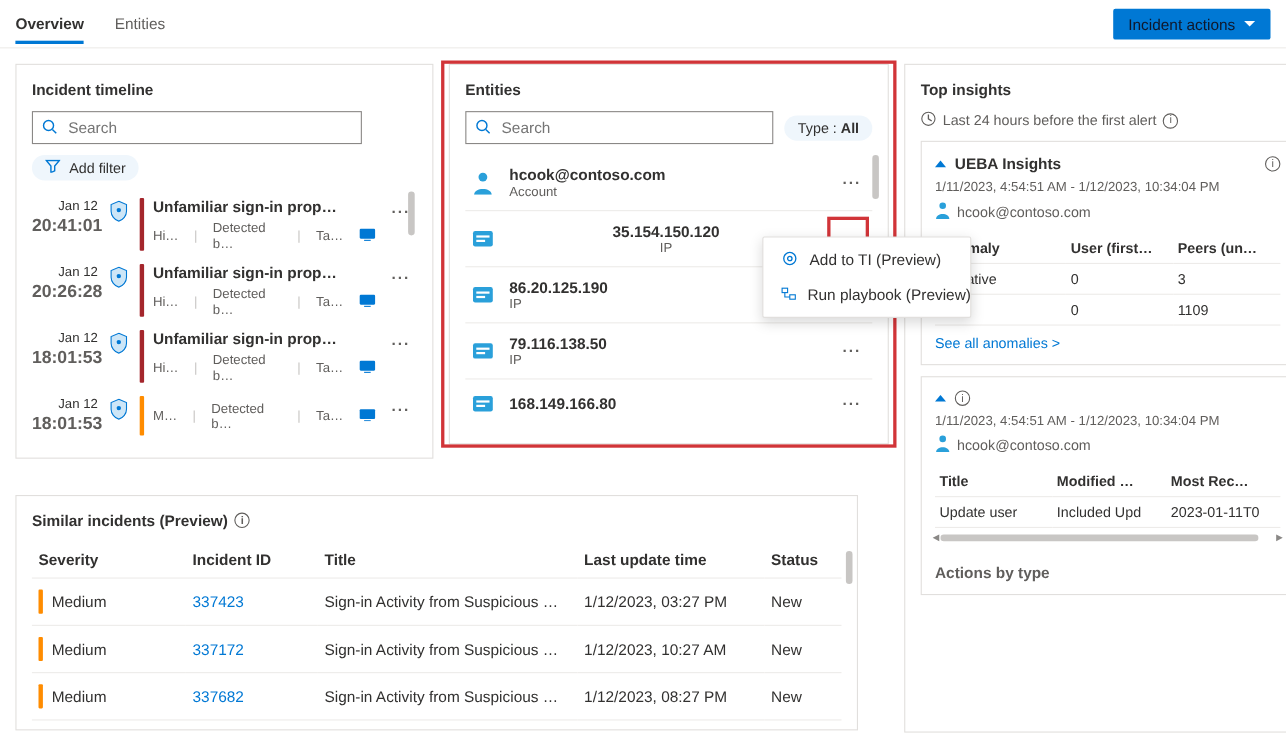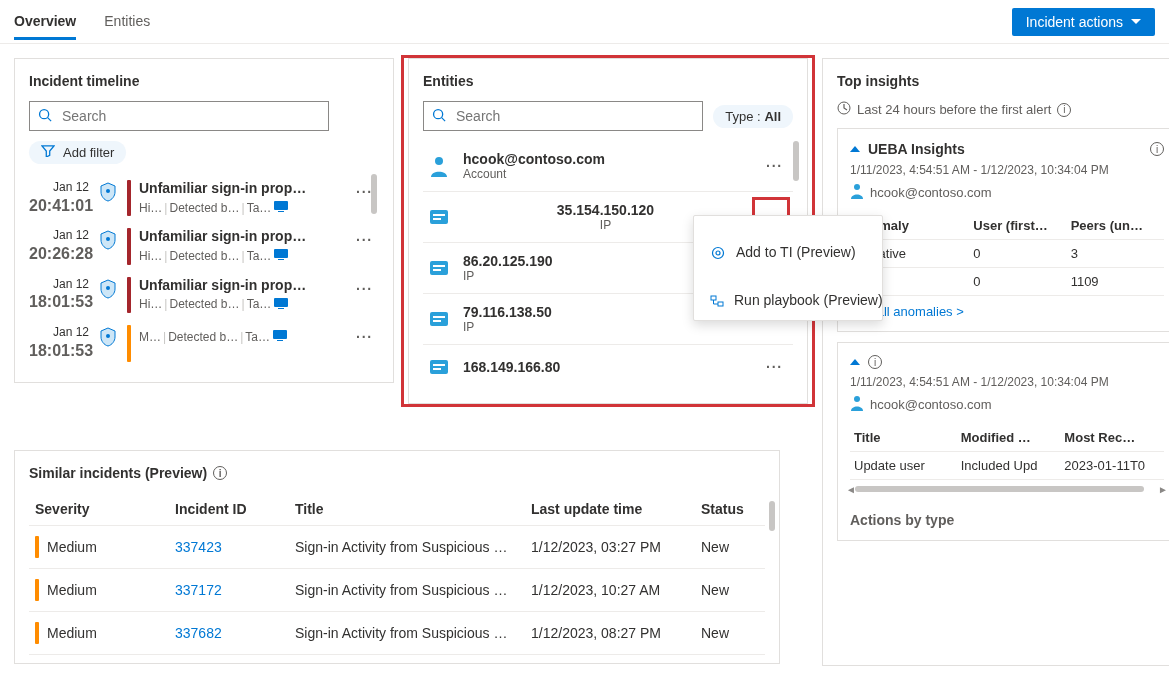--- a/index.html
+++ b/index.html
@@ -32,21 +32,21 @@
     border-bottom: 1px solid var(--border);
     height: 44px;
   }
   .tabs { display: flex; gap: 28px; }
   .tab { padding: 10px 0 8px; font-weight: 600; border-bottom: 3px solid transparent; cursor: pointer; }
   .tab.active { color: var(--text); border-bottom-color: var(--blue); }
   .tab.inactive { color: var(--muted); font-weight: 400; }
   .spacer { flex: 1; }
   .btn-primary {
     background: var(--blue);
-    color: #ffffff;
+    color: #0f172a;
     border: none;
     border-radius: 2px;
     padding: 6px 14px;
     font-size: 14px;
     display: inline-flex;
     align-items: center;
     gap: 8px;
     cursor: pointer;
   }
   .chev-down { display:inline-block; width:0; height:0; border-left:5px solid transparent; border-right:5px solid transparent; border-top:5px solid #fff; }
@@ -87,21 +87,21 @@
   .tl-time { width:60px; text-align:right; font-size:12px; color:var(--text); line-height:1.3; }
   .tl-date { font-weight:400; }
   .tl-clock { font-size:16px; color:var(--muted);font-weight:bold; }
   .tl-badge { width:22px; display:flex; align-items:flex-start; justify-content:center; padding-top:2px; }
   .shield-icon { width:18px; height:20px; }
   .tl-bar { width:4px; border-radius:1px; }
   .bar-red { background: var(--red-bar); }
   .bar-orange { background: var(--orange); }
   .tl-content { flex:1; min-width:0; }
   .tl-title { font-weight:600; white-space:nowrap; overflow:hidden; text-overflow:ellipsis; }
-  .tl-meta { display:flex; gap:2px; align-items:center; color:var(--muted); font-size:12px; margin-top:4px; }
+  .tl-meta { display:flex; gap:14px; align-items:center; color:var(--muted); font-size:12px; margin-top:4px; }
   .tl-meta .pipe { color:#c8c6c4; }
   .comp-icon { color: var(--blue); }
   .more-btn { color:var(--muted); font-weight:700; letter-spacing:1px; cursor:pointer; padding:4px 6px; }
   .scroll-thumb { position:absolute; right:2px; width:6px; background:#c8c6c4; border-radius:3px; }
 
   
   .entities-panel { position:relative; }
   .annot { position:absolute; border:3px solid var(--red-annot); pointer-events:none; }
   .entities-toolbar { display:flex; gap:10px; align-items:center; margin-bottom:10px; }
   .entities-toolbar .search { flex:1; }
@@ -116,21 +116,21 @@
   .ctx-menu {
     position:absolute;
     background:#fff;
     border:1px solid var(--light-border);
     box-shadow:0 4px 12px rgba(0,0,0,0.15);
     border-radius:2px;
     padding:4px 0;
     font-size:14px;
     z-index:10;
   }
-  .ctx-item { display:flex; align-items:flex-end; gap:10px; padding:8px 16px; cursor:pointer; white-space:nowrap;margin-top:16px; }
+  .ctx-item { display:flex; align-items:flex-start; gap:10px; padding:8px 16px; cursor:pointer; white-space:nowrap; }
   .ctx-icon { width:16px; color:var(--blue); display:flex; justify-content:center; }
 
   
   .similar-panel .panel-title { display:flex; align-items:center; gap:6px; }
   .table { width:100%; border-collapse:collapse; font-size:14px; table-layout:fixed; }
   .table th { text-align:left; font-weight:600; padding:8px 6px; border-bottom:1px solid var(--border); color:var(--text); white-space:nowrap; overflow:hidden; text-overflow:ellipsis;}
   .table td { padding:10px 6px; border-bottom:1px solid var(--border); white-space:nowrap; overflow:hidden; text-overflow:ellipsis; }
   .sev-cell { display:flex; align-items:center; gap:8px; }
   .sev-bar { width:4px; height:22px; background:var(--orange); border-radius:1px; }
   .link { color: var(--blue); cursor:pointer; }

